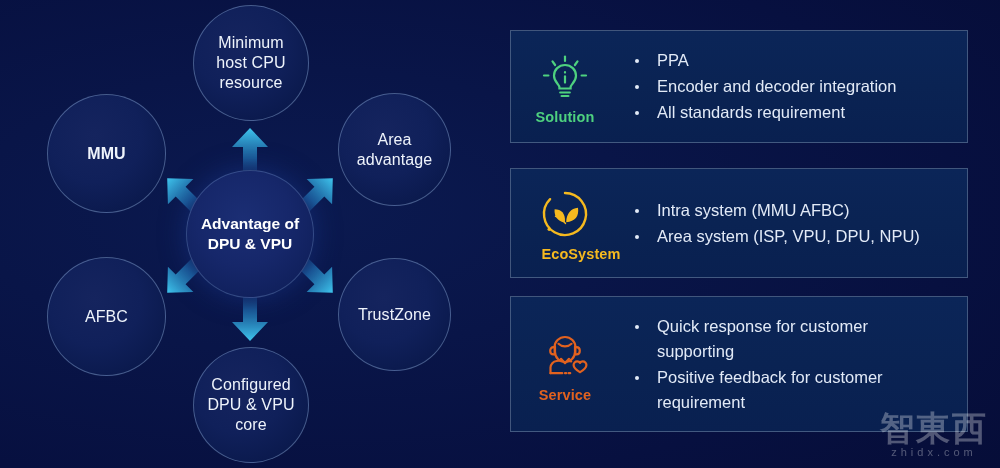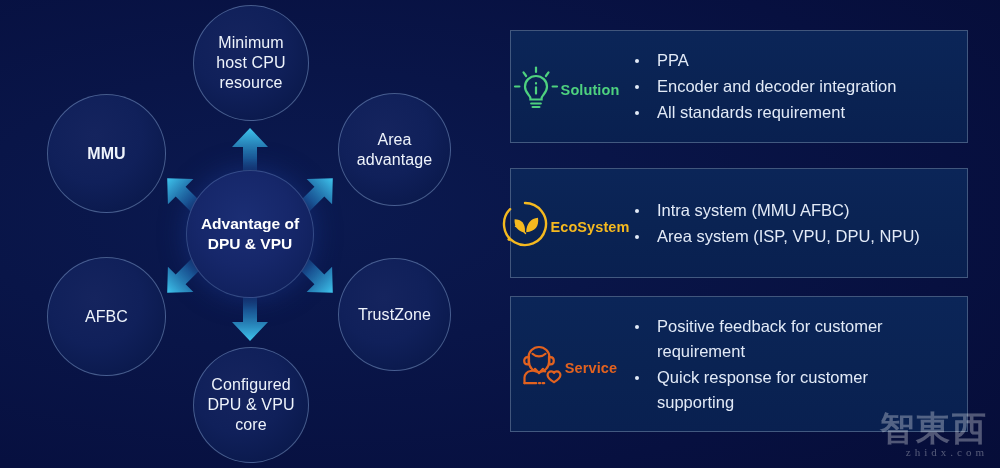--- a/index.html
+++ b/index.html
@@ -56,30 +56,30 @@
     border:1px solid rgba(150,168,190,.40);
     box-sizing:border-box;
     display:flex;align-items:center;
   }
   #p-solution {top:30px;height:113px;}
   #p-eco      {top:168px;height:110px;}
   #p-service  {top:296px;height:136px;}
 
   .panel .iconcol{
     width:108px;flex:0 0 108px;
-    display:flex;flex-direction:row;align-items:center;justify-content:center;
+    display:flex;flex-direction:column;align-items:center;justify-content:center;
     padding-top:2px;
   }
   .iconcol .glyph{height:54px;display:flex;align-items:center;justify-content:center;}
   .iconcol .cap{
     margin-top:5px;font-size:14.5px;font-weight:bold;letter-spacing:.1px;
     white-space:nowrap;
   }
   #cap-solution{color:#4ed17f;}
-  #cap-eco{color:#f5b91f;}
+  #cap-eco{color:#f5b91f;padding-left:32px;}
   #cap-service{color:#e2621f;}
 
   .panel ul{
     margin:8px;padding:0;list-style:none;flex:1 1 auto;
     padding-right:14px;
   }
   .panel ul li{
     position:relative;padding-left:30px;
     color:#e2eaf7;font-size:16.5px;line-height:25px;
     margin:1px 0;
@@ -87,29 +87,29 @@
   .panel ul li::before{
     content:"";position:absolute;left:8px;top:11px;
     width:4px;height:4px;border-radius:50%;background:#e2eaf7;
   }
   #p-service ul li{line-height:25px;}
 
   
   #watermark{
     position:absolute;right:12px;bottom:10px;
     opacity:.30;pointer-events:none;z-index:20;
-    display:flex;flex-direction:column;align-items:flex-end;margin-left:28px;
+    display:flex;flex-direction:column;align-items:center;margin-left:28px;
   }
   #watermark .wm-main{
     font-size:34px;font-weight:bold;color:#ffffff;letter-spacing:2px;
     line-height:36px;font-family:"DejaVu Sans", sans-serif;
   }
   #watermark .wm-sub{
     font-size:11px;color:#ffffff;letter-spacing:4px;line-height:12px;
-    font-family:Liberation Serif, serif;
+    font-family:Liberation Sans, sans-serif;
   }
 </style>
 </head>
 <body>
 
 <div id="stage">
 
   <div id="diagram">
 
     <div class="arrow" style="left:232px;top:128px;">
@@ -299,22 +299,22 @@
             <path d="M30 31 l2.2 .3"></path>
             <path d="M11.5 43.2 h11.8"></path>
             <path d="M26 43.2 h1.2"></path>
             <path d="M29.6 43.2 h1.6"></path>
             <path d="M38.2 31.4 c-2 0-3.6 1.6-3.6 3.6 0 3.5 5.4 6.6 6.4 7.2 1-.6 6.4-3.7 6.4-7.2 0-2-1.6-3.6-3.6-3.6-1.3 0-2.3 .6-2.8 1.5-.5-.9-1.5-1.5-2.8-1.5 z"></path>
           </svg>
         </div>
         <div class="cap" id="cap-service">Service</div>
       </div>
       <ul>
+        <li>Quick response for customer supporting</li>
         <li>Positive feedback for customer requirement</li>
-        <li>Quick response for customer supporting</li>
       </ul>
     </div>
   </div>
 
   <div id="watermark">
     <div class="wm-main">智東西</div>
     <div class="wm-sub">zhidx.com</div>
   </div>
 
 </div>

